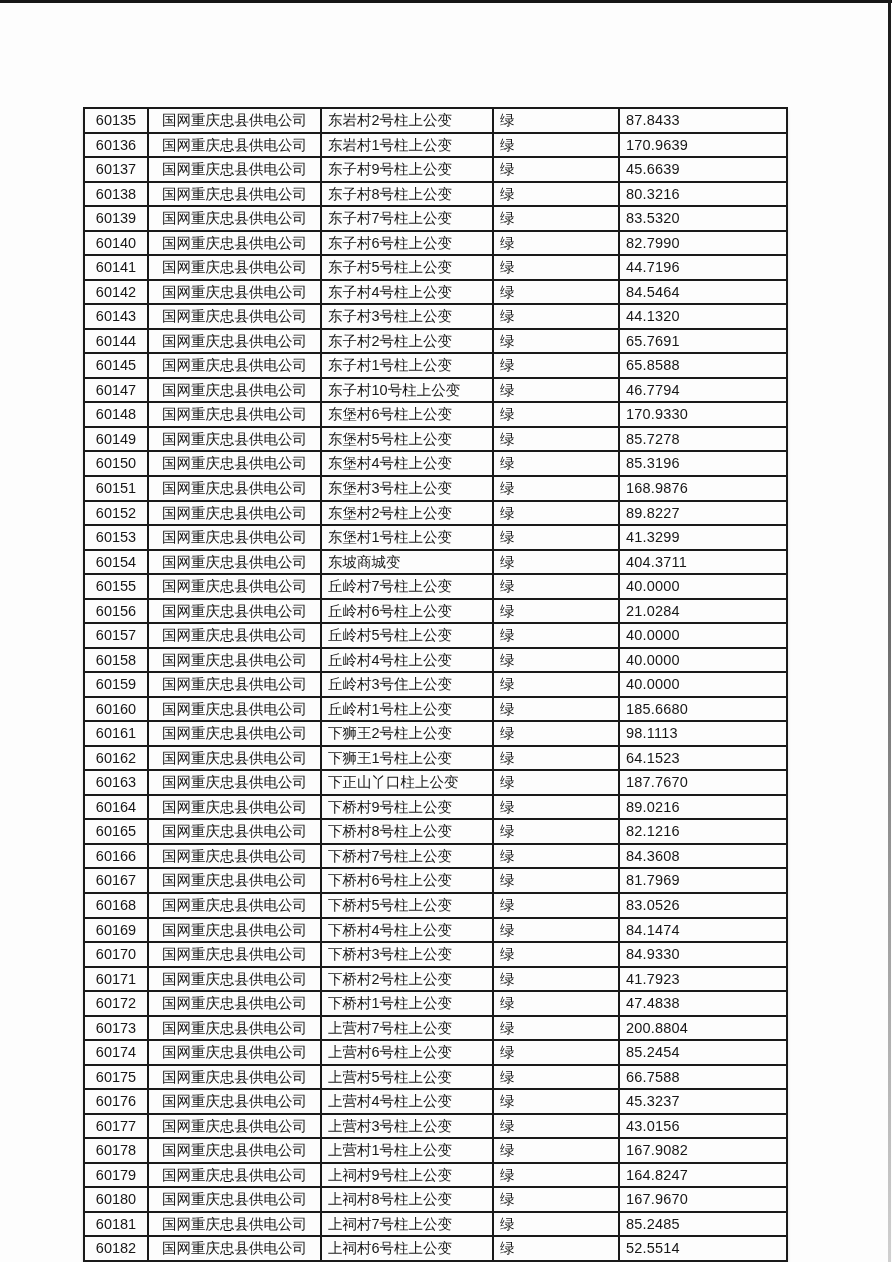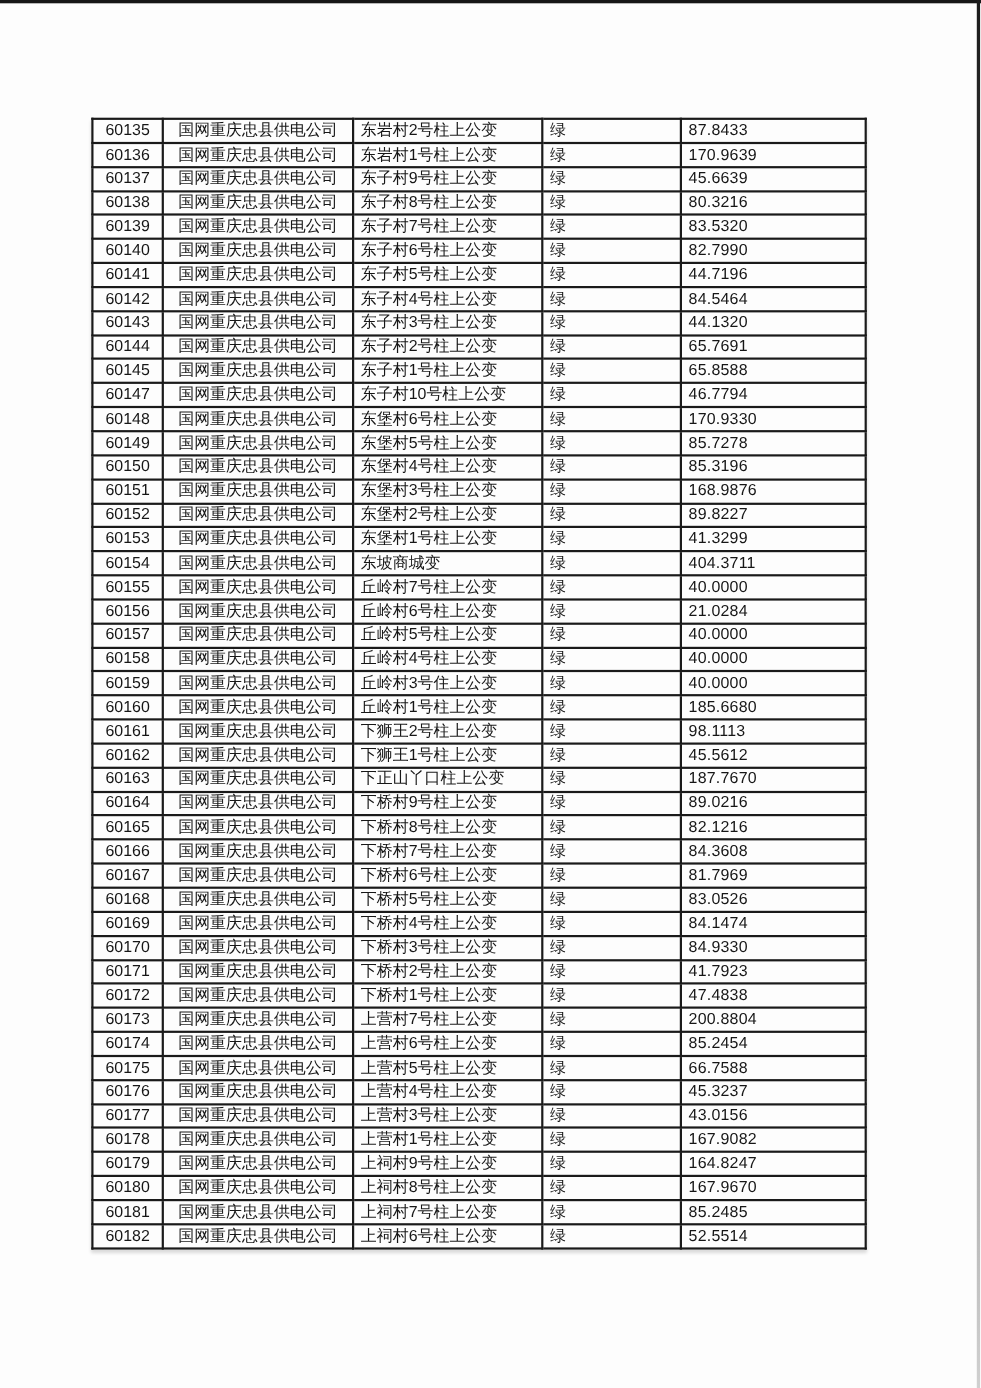--- a/index.html
+++ b/index.html
@@ -26,21 +26,21 @@
     position: absolute;
     top: 0; right: 1px;
     width: 3px; height: 100%;
     background: linear-gradient(to bottom, #1b1b1b 0%, #4a4a4a 35%, #9a9a9a 70%, #d0d0d0 100%);
   }
   table.data-table {
     position: absolute;
     left: 83px;
     top: 107px;
     width: 703px;
-    height: 1029px;
+    height: 1155px;
     border-collapse: collapse;
     table-layout: fixed;
     background: #fdfdfd;
     box-shadow: 0 3px 3px rgba(0,0,0,0.14);
   }
   table.data-table td {
     border: 2px solid #1a1a1a;
     font-size: 14.5px;
     line-height: 1;
     color: #161616;
@@ -251,21 +251,21 @@
           <td class="col-company">国网重庆忠县供电公司</td>
           <td class="col-device">下狮王2号柱上公变</td>
           <td class="col-status">绿</td>
           <td class="col-value">98.1113</td>
         </tr>
         <tr>
           <td class="col-id">60162</td>
           <td class="col-company">国网重庆忠县供电公司</td>
           <td class="col-device">下狮王1号柱上公变</td>
           <td class="col-status">绿</td>
-          <td class="col-value">45.5612</td>
+          <td class="col-value">64.1523</td>
         </tr>
         <tr>
           <td class="col-id">60163</td>
           <td class="col-company">国网重庆忠县供电公司</td>
           <td class="col-device">下正山丫口柱上公变</td>
           <td class="col-status">绿</td>
           <td class="col-value">187.7670</td>
         </tr>
         <tr>
           <td class="col-id">60164</td>

